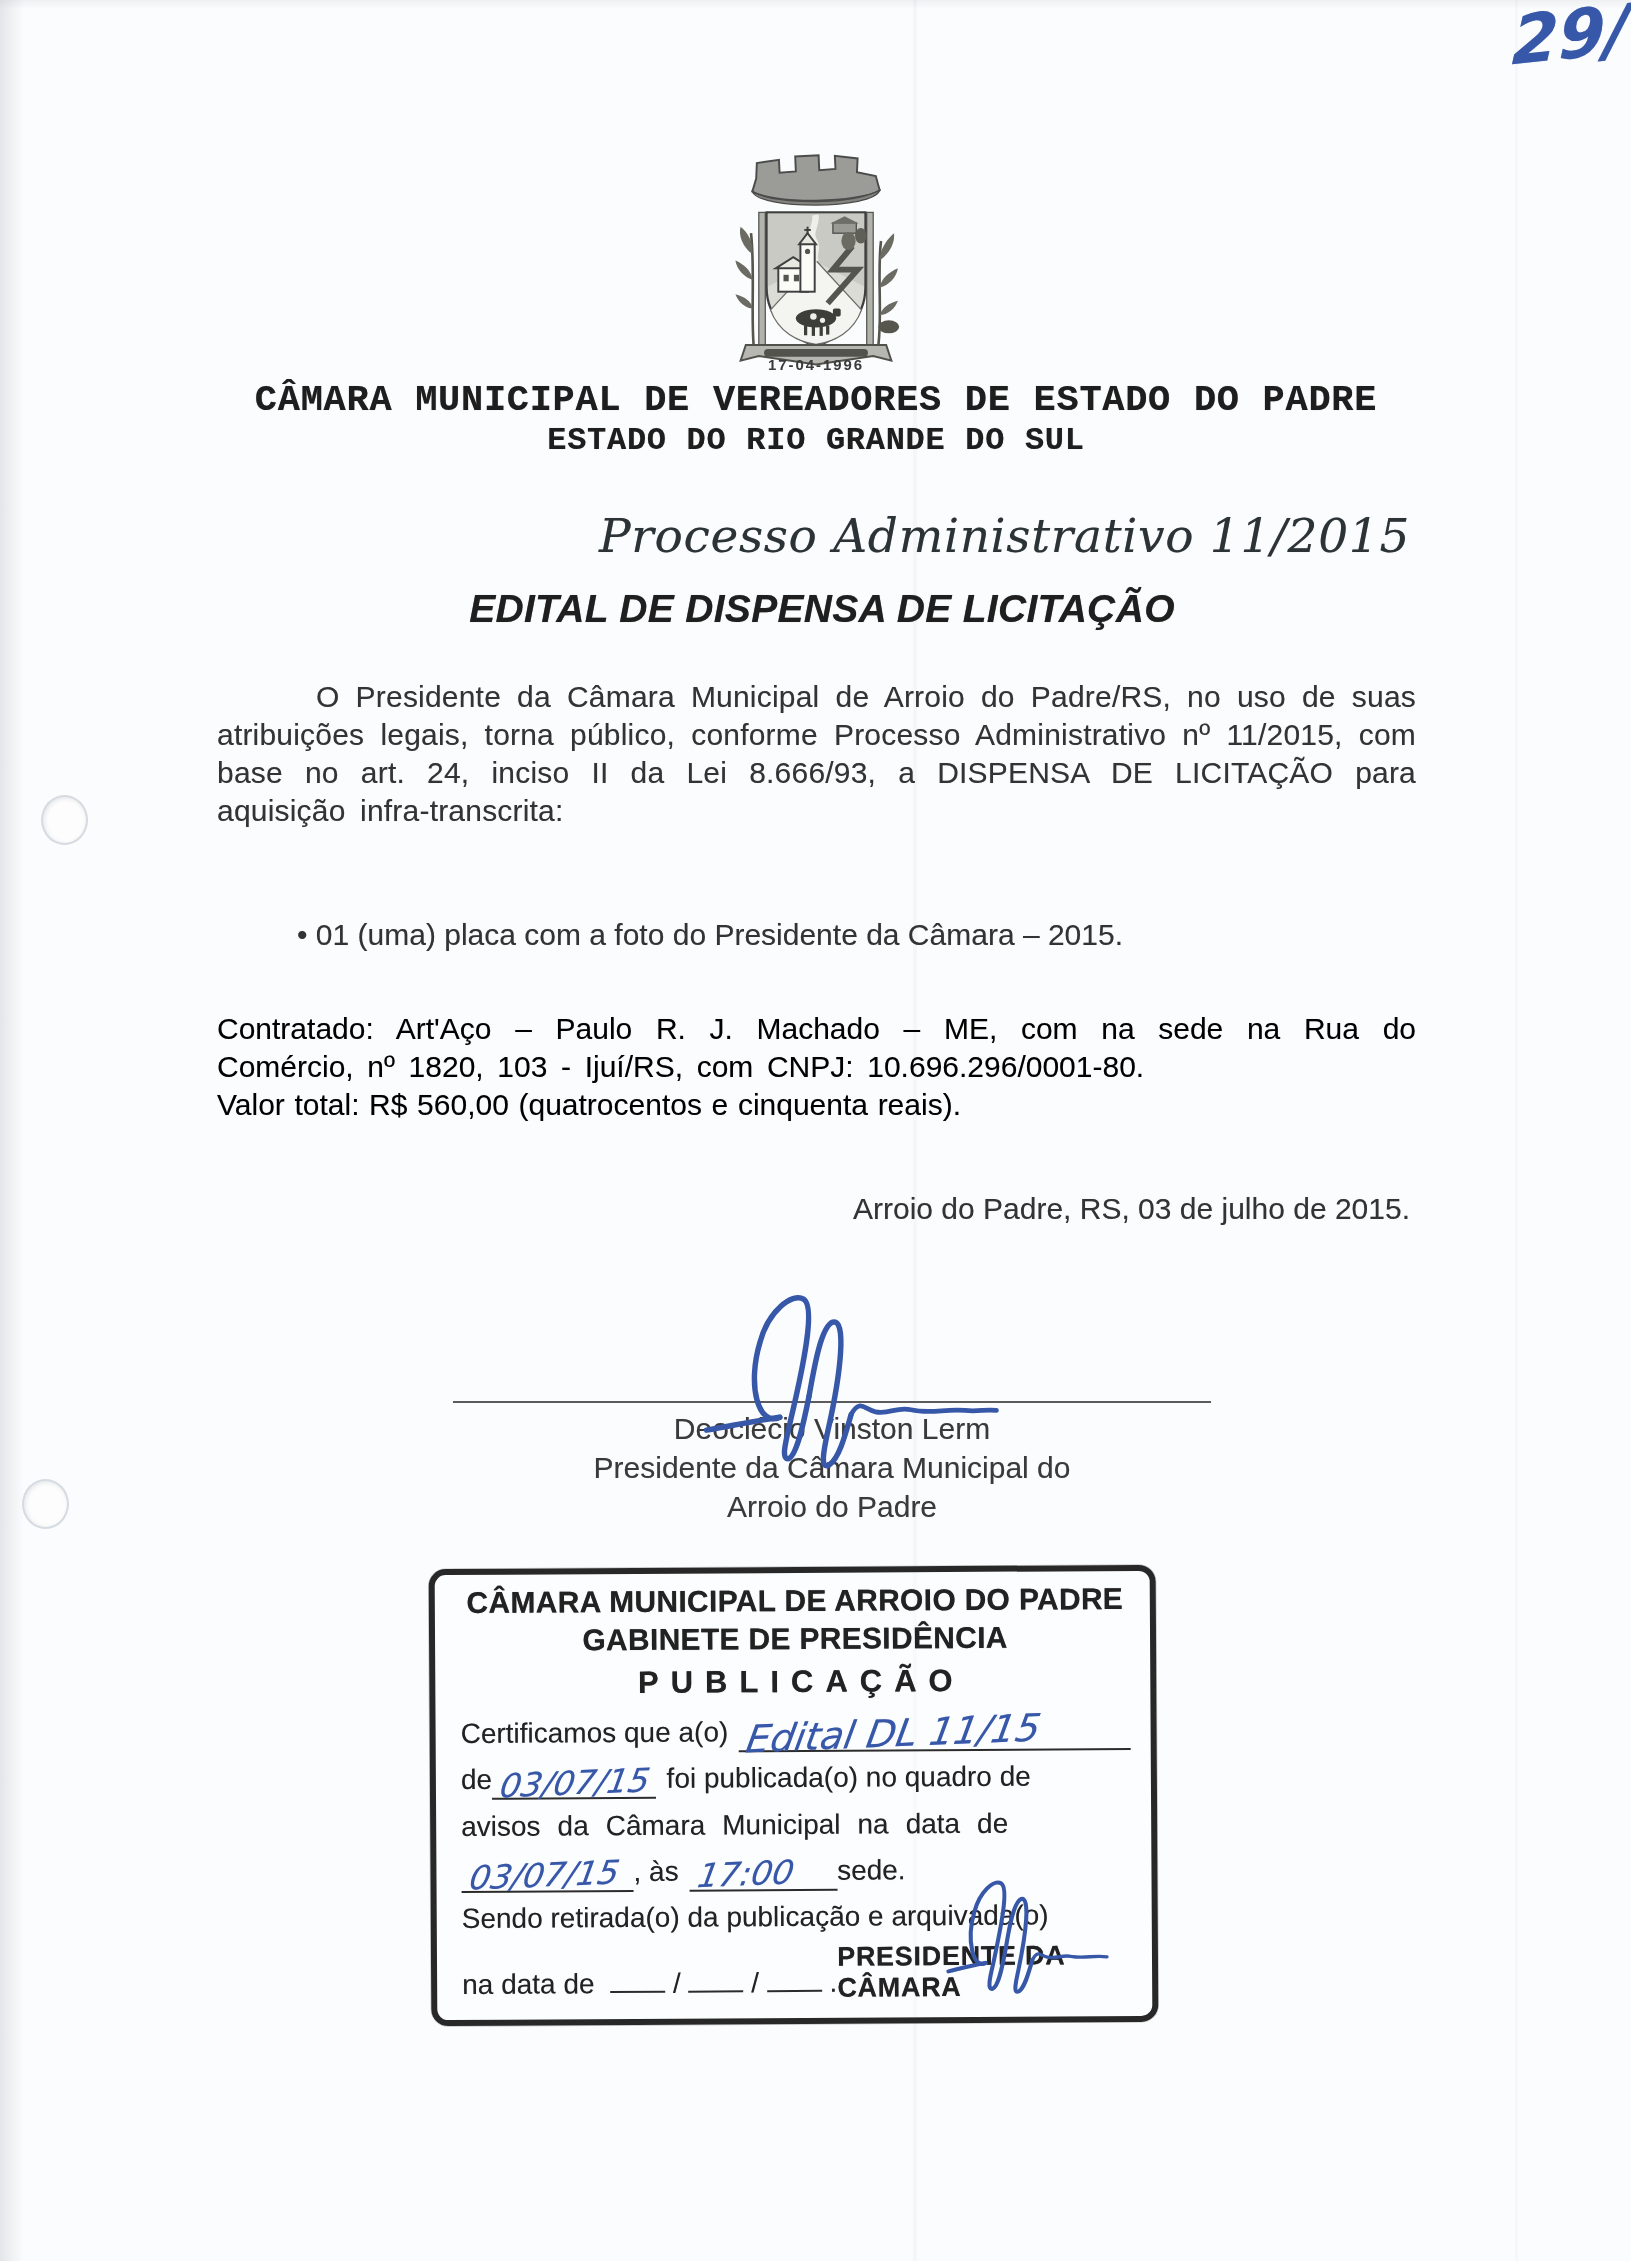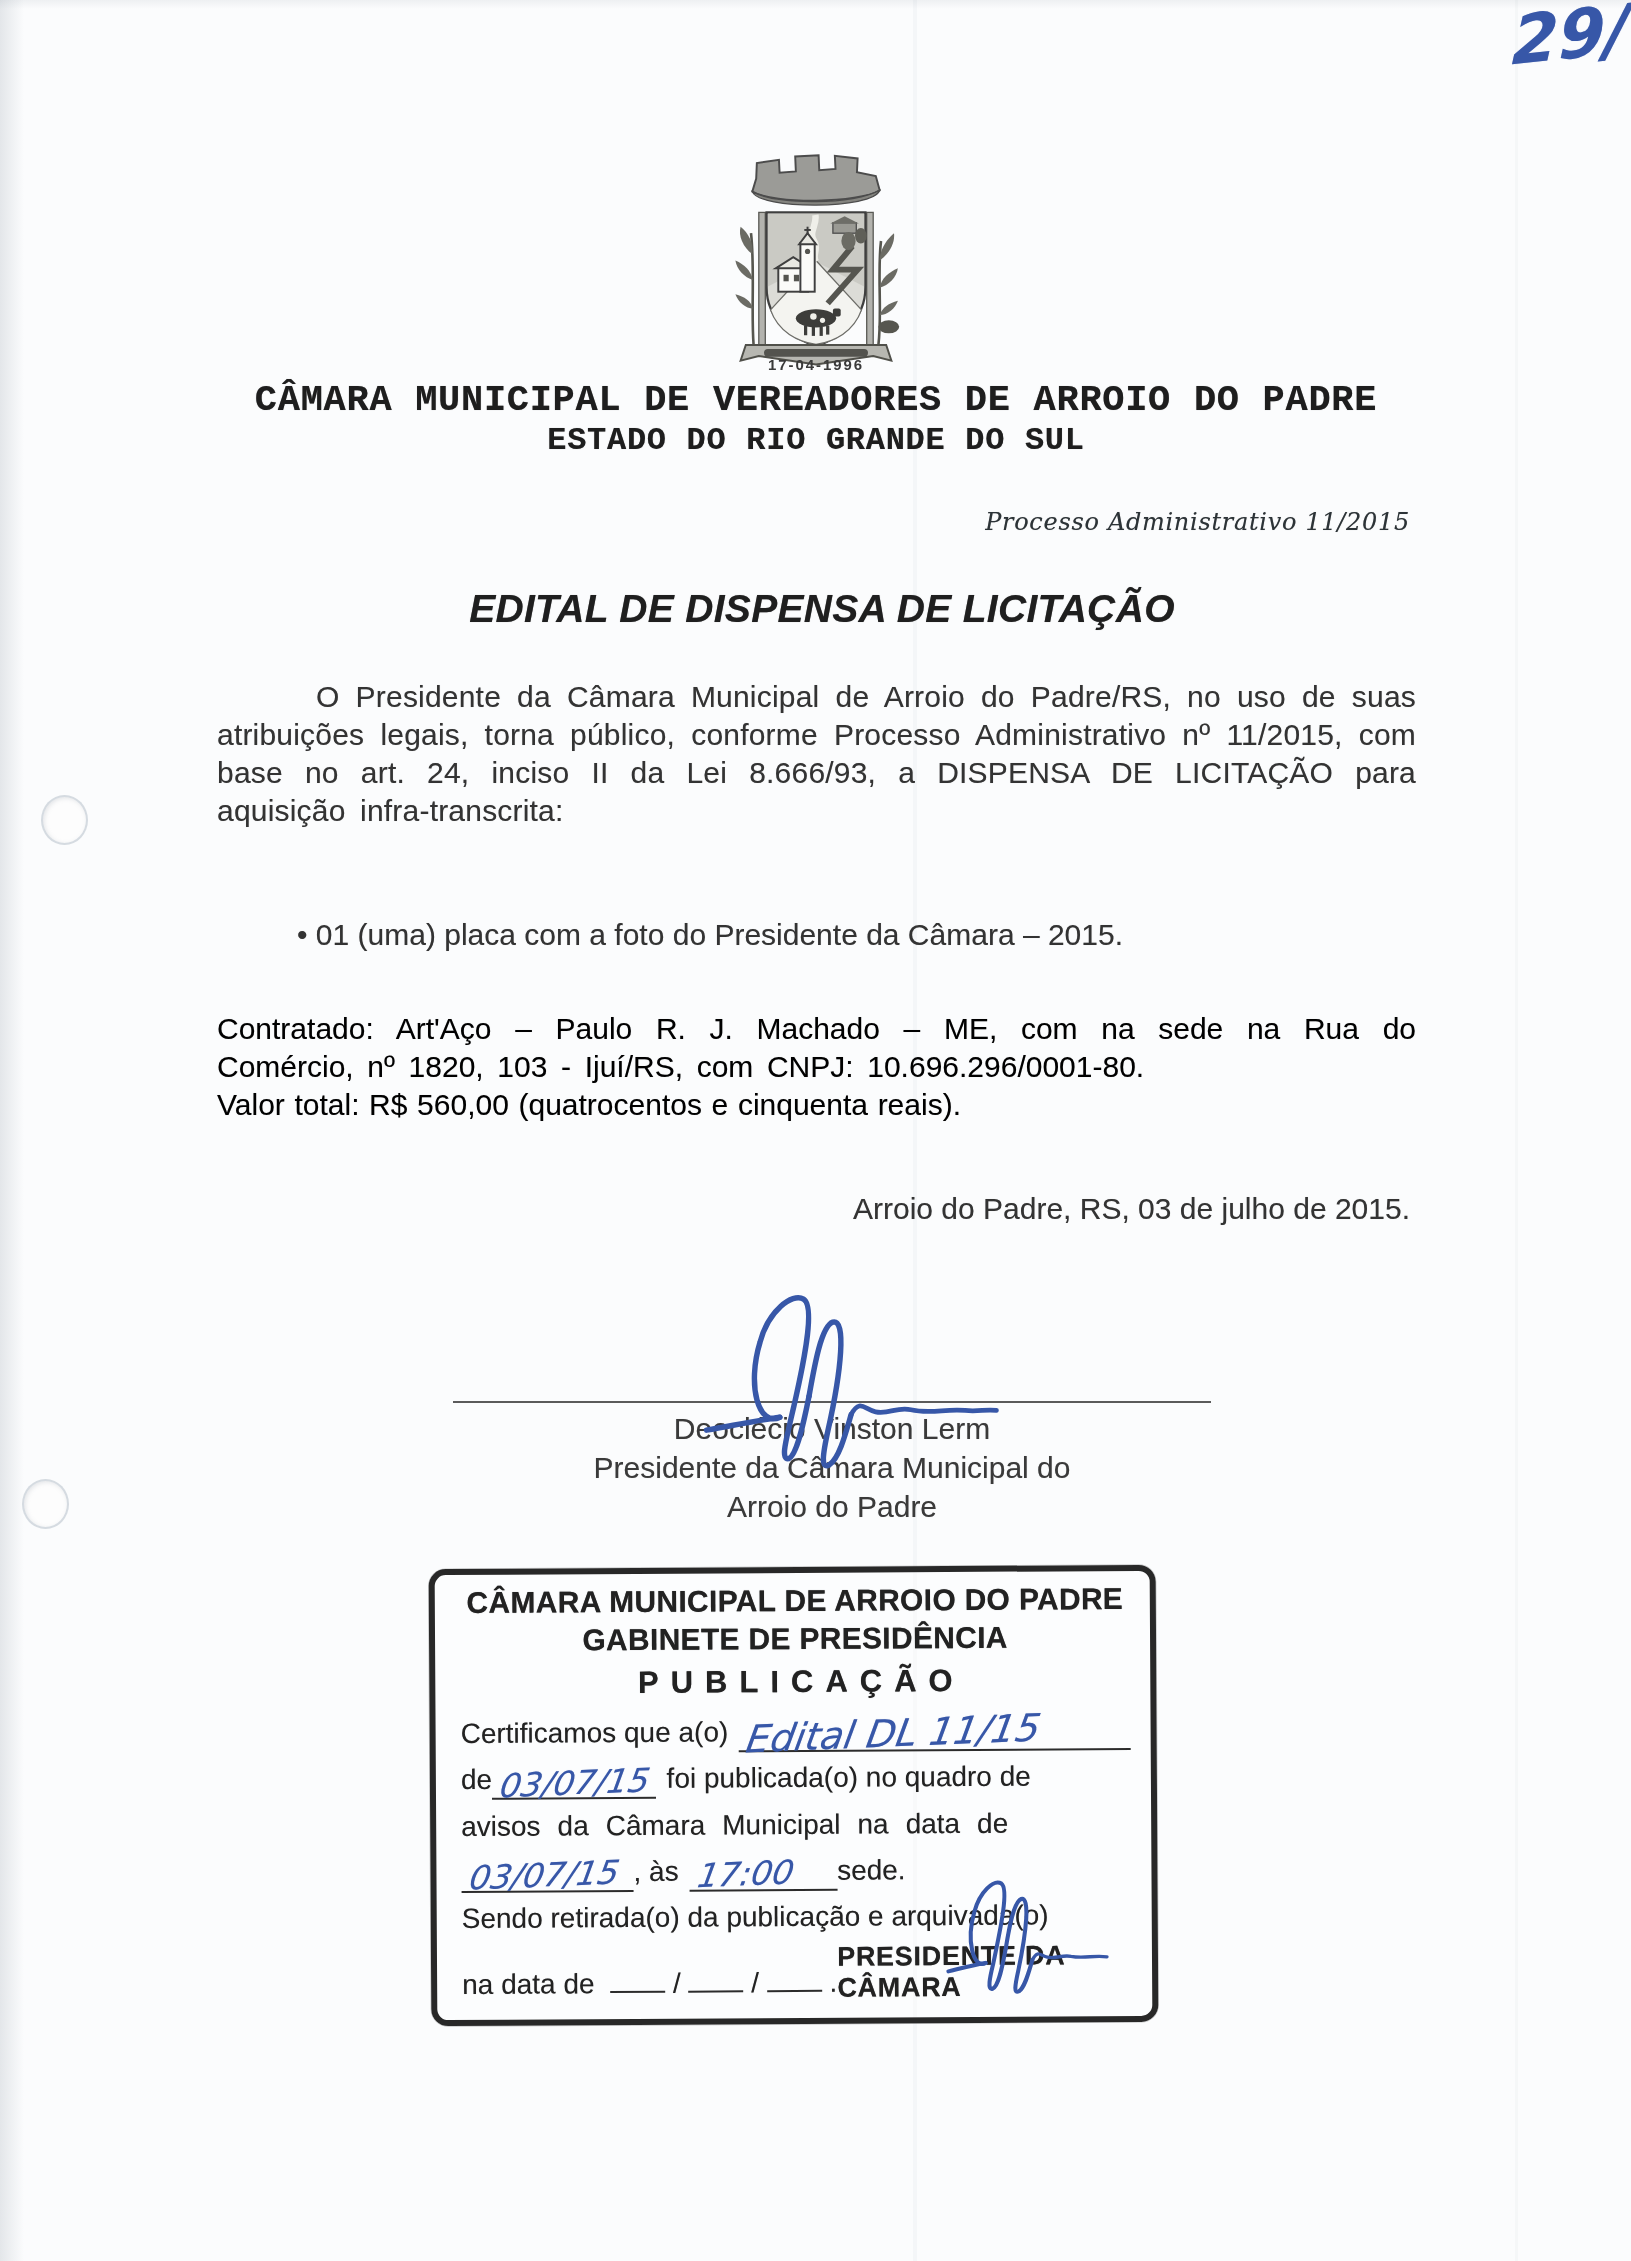--- a/index.html
+++ b/index.html
@@ -42,21 +42,21 @@
   .org-header { position:absolute; left:0; right:0; top:379px; text-align:center; color:#1e1e1e; }
   .org-line1 { font-family:"Liberation Mono","DejaVu Sans Mono",monospace;
     font-weight:bold; font-size:37px; line-height:43px; letter-spacing:0.7px;
     text-shadow:0 0 0.7px rgba(0,0,0,.5); }
   .org-line2 { font-family:"Liberation Mono","DejaVu Sans Mono",monospace;
     font-weight:bold; font-size:32px; line-height:38px; letter-spacing:0.7px;
     text-shadow:0 0 0.7px rgba(0,0,0,.5); }
 
   .process-ref { position:absolute; right:222px; top:508px;
     font-family:"DejaVu Serif","Liberation Serif",serif; font-style:italic;
-    font-size:24px; color:#2c3337; letter-spacing:0.7px; text-shadow:0 0 0.7px rgba(0,0,0,.35); }
+    font-size:47px; color:#2c3337; letter-spacing:0.7px; text-shadow:0 0 0.7px rgba(0,0,0,.35); }
 
   .doc-title { position:absolute; left:0; right:0; top:587px; text-align:center;
     font-weight:bold; font-style:italic; font-size:39px; color:#1f1f1f;
     letter-spacing:0.3px; text-shadow:0 0 0.7px rgba(0,0,0,.55);padding-left:12px; }
 
   
   .para1 { position:absolute; left:217px; top:678px; width:1199px;
     font-size:30px; line-height:38px; text-align:justify; text-indent:99px;
     word-spacing:6px; letter-spacing:0.2px; color:#333; text-shadow:0 0 0.7px rgba(0,0,0,.3); }
   .bullet-row { position:absolute; left:297px; top:918px; font-size:30px;
@@ -172,21 +172,21 @@
       <ellipse cx="262" cy="272" rx="16" ry="10" fill="#56564f"></ellipse>
 
       <path d="M42,300 L258,300 L266,324 L238,317 L150,330 L62,317 L34,324 Z" fill="#b7b7b1" stroke="#50504a" stroke-width="3"></path>
       <rect x="70" y="306" width="160" height="12" rx="6" fill="#3a3a36" opacity=".8"></rect>
 
       <text x="150" y="339" font-size="23" letter-spacing="3" text-anchor="middle" fill="#3a3a3a">17-04-1996</text>
     </svg>
   </div>
 
   <div class="org-header">
-    <div class="org-line1">CÂMARA MUNICIPAL DE VEREADORES DE ARROIO DO PADRE</div>
+    <div class="org-line1">CÂMARA MUNICIPAL DE VEREADORES DE ESTADO DO PADRE</div>
     <div class="org-line2">ESTADO DO RIO GRANDE DO SUL</div>
   </div>
 
   <div class="process-ref">Processo Administrativo 11/2015</div>
 
   <div class="doc-title">EDITAL DE DISPENSA DE LICITAÇÃO</div>
 
   <p class="para1">O Presidente da Câmara Municipal de Arroio do Padre/RS, no uso de suas atribuições legais, torna público, conforme Processo Administrativo nº 11/2015, com base no art. 24, inciso II da Lei 8.666/93, a DISPENSA DE LICITAÇÃO para aquisição infra-transcrita:</p>
 
   <div class="bullet-row">

